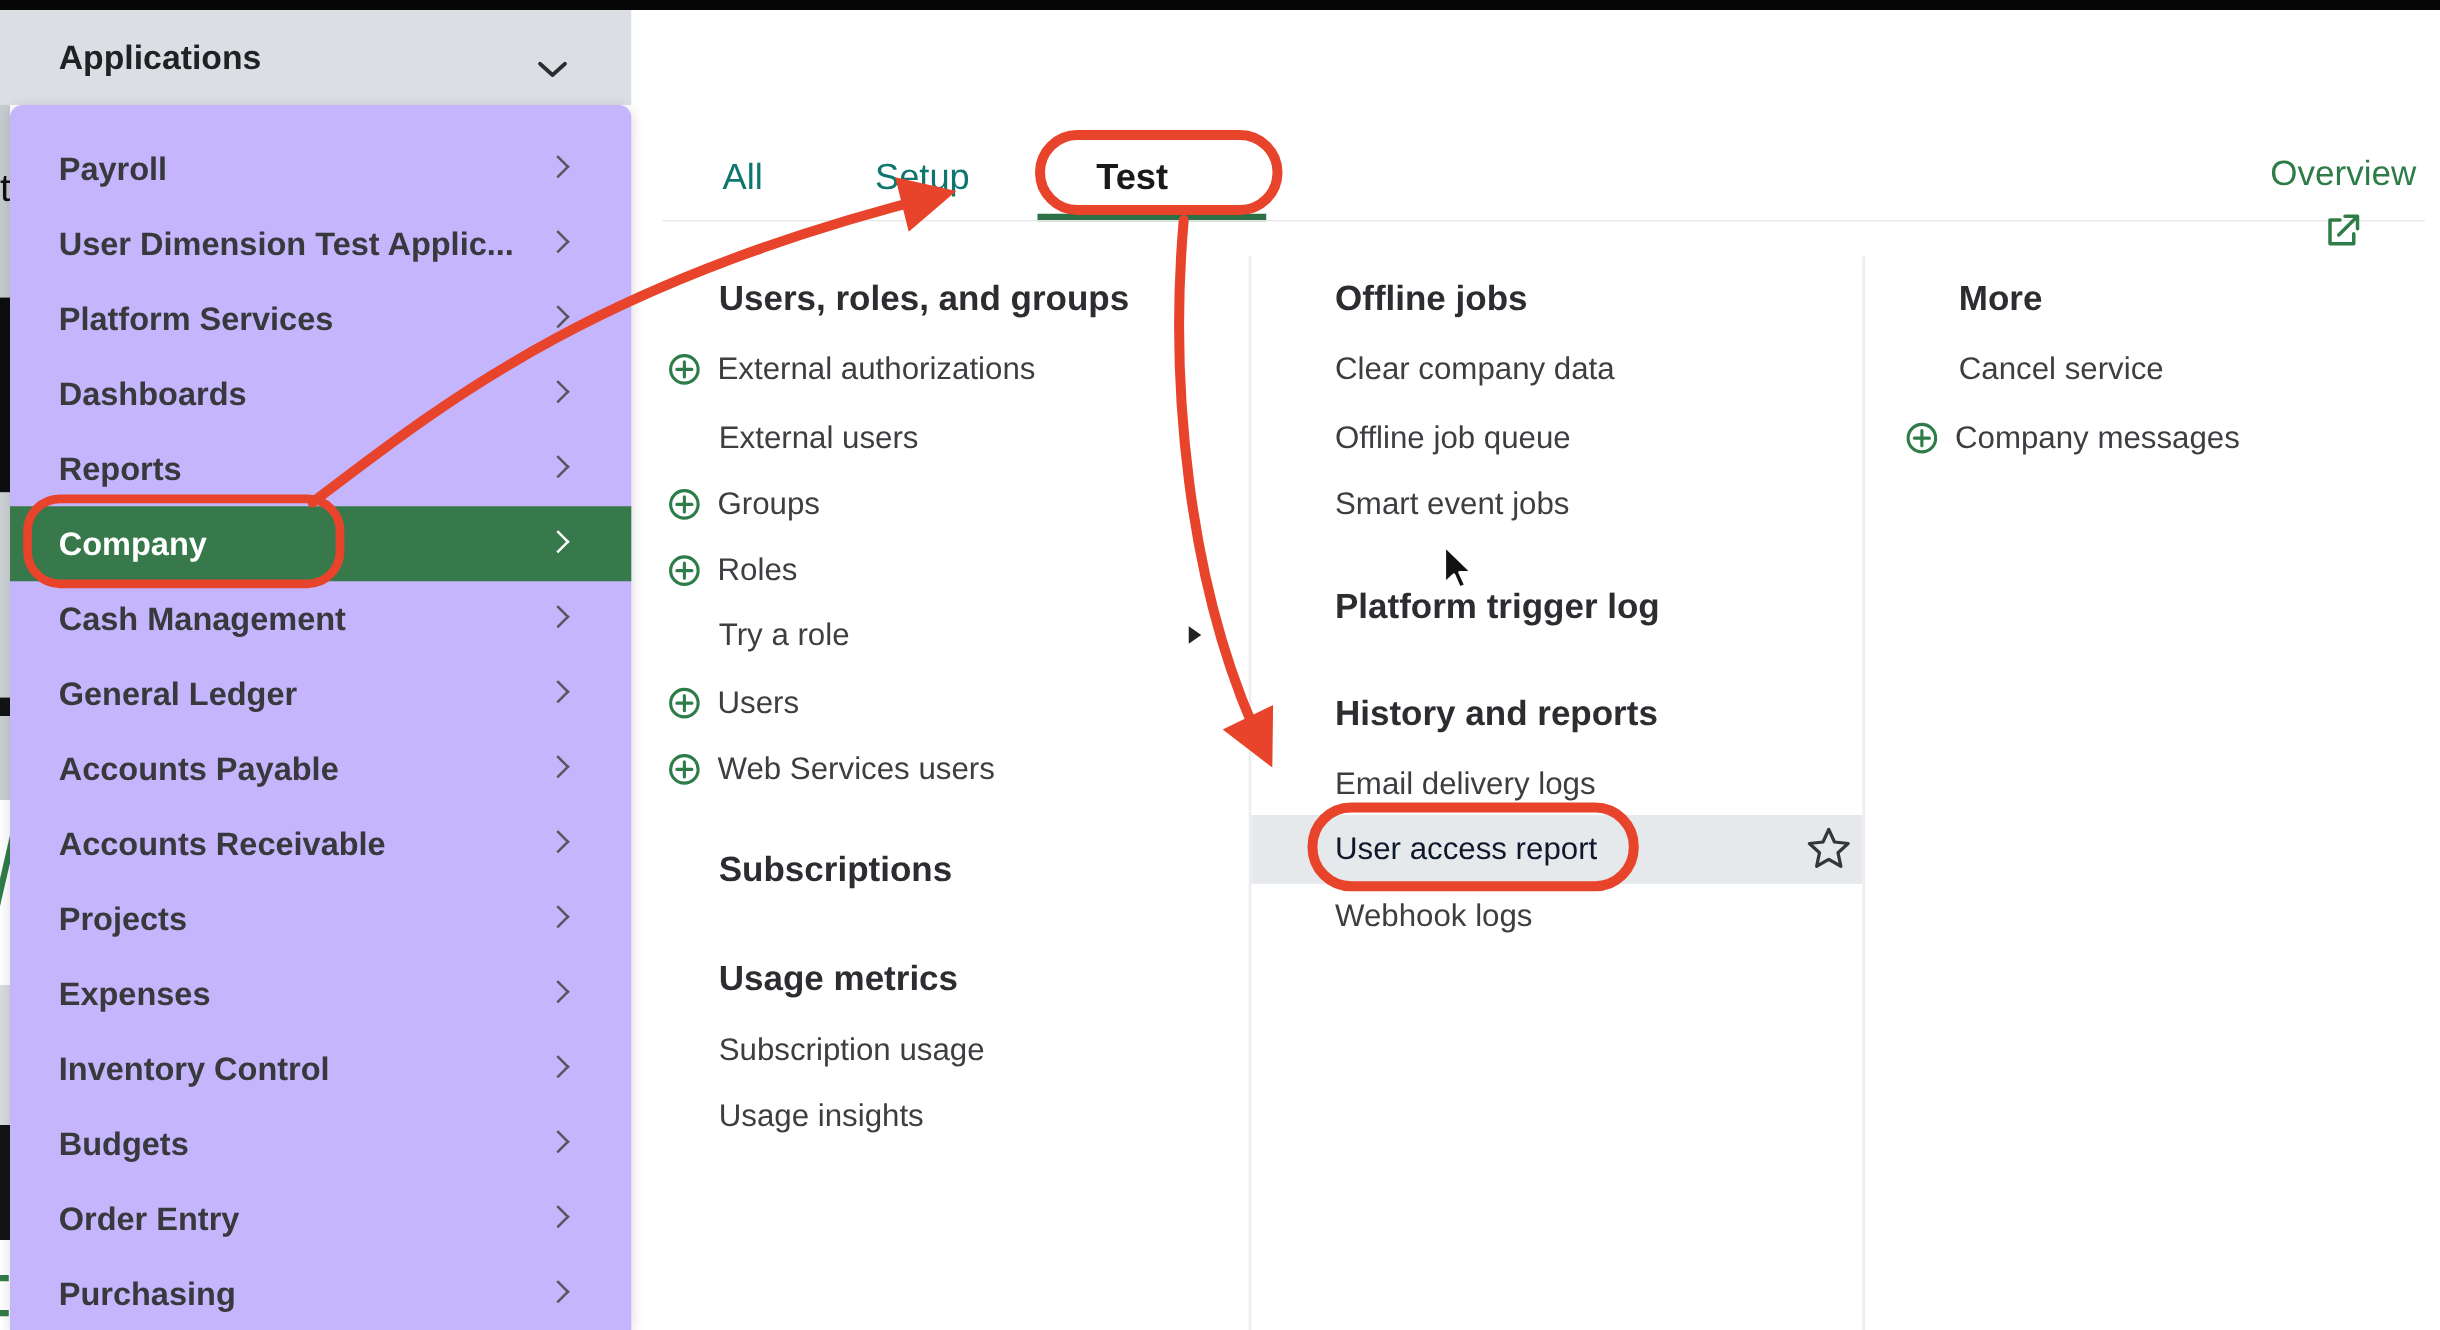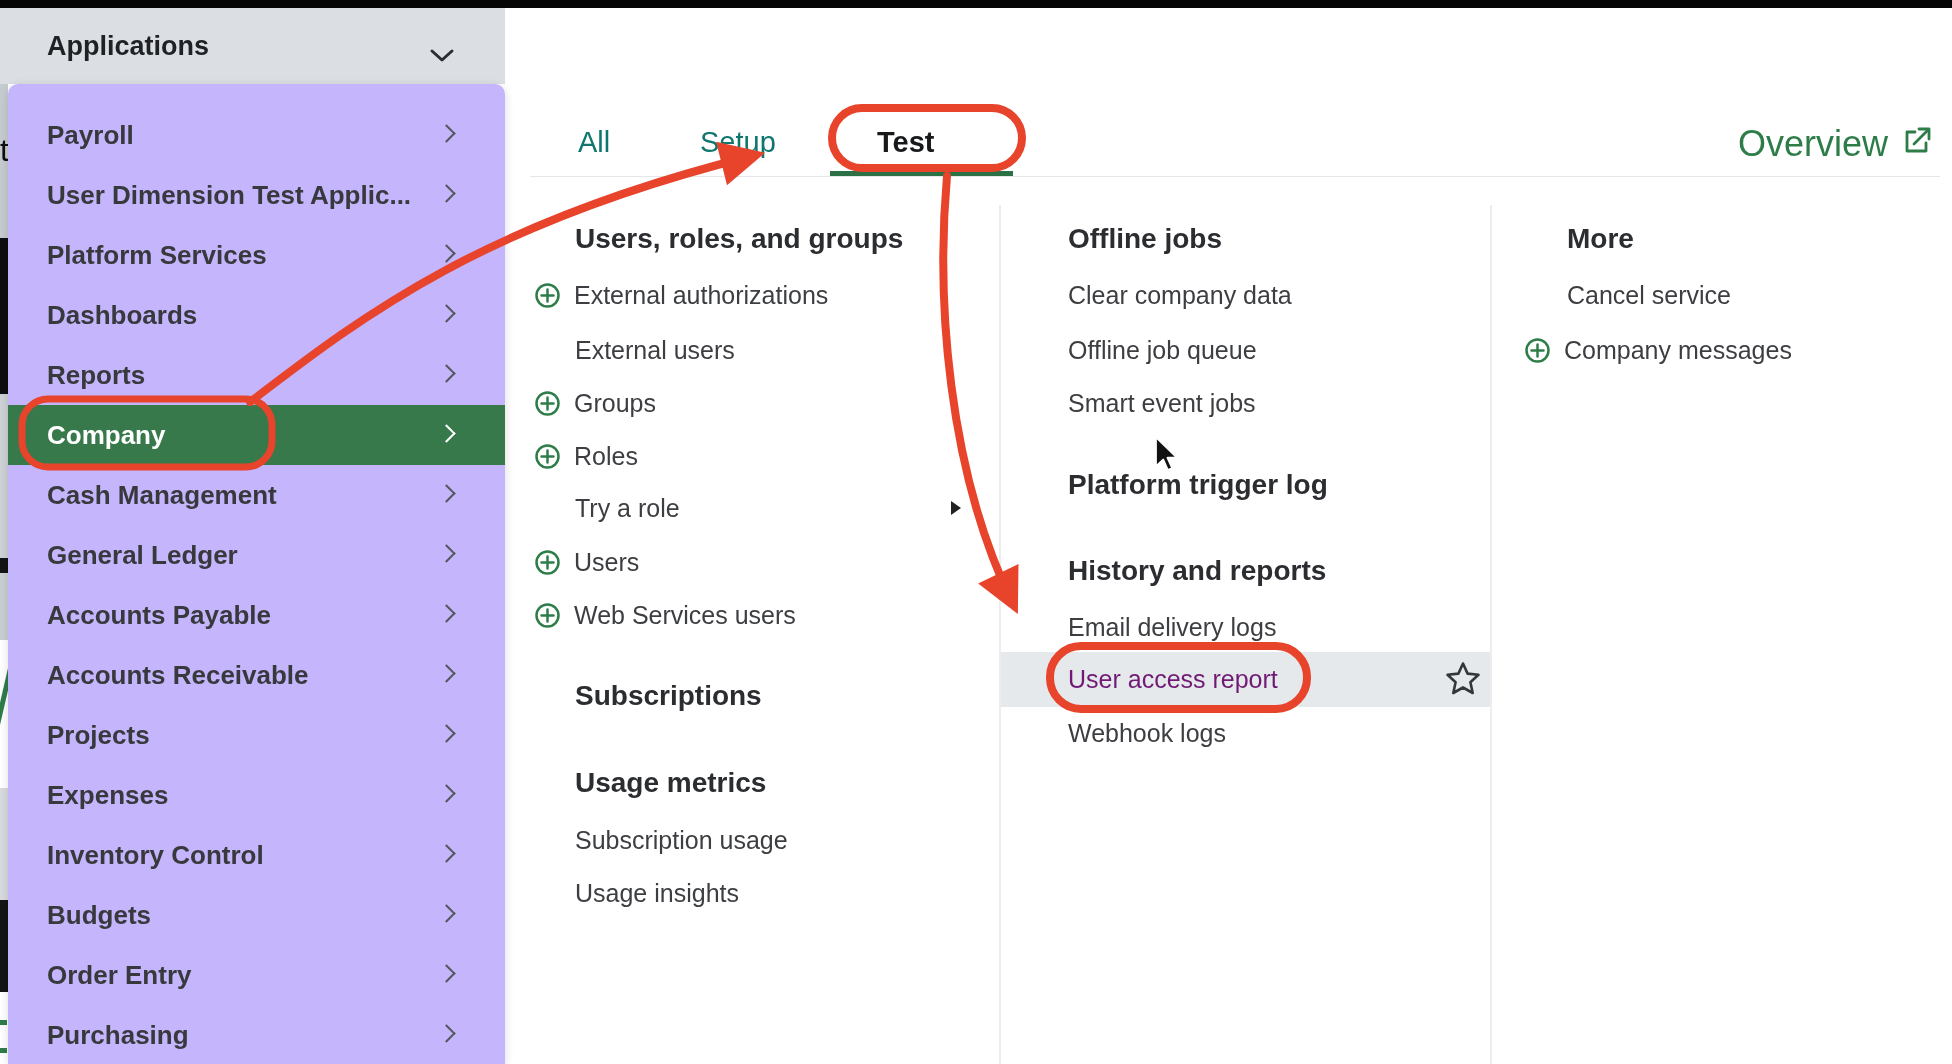--- a/index.html
+++ b/index.html
@@ -46,30 +46,30 @@
 
   
   .tab{position:absolute;top:124px;height:36px;line-height:36px;font-size:29px;color:#0f766e;cursor:pointer;}
   .tab.active{color:#17191b;font-weight:700;}
   .tab-underline{position:absolute;left:830px;top:171px;width:183px;height:6px;background:#2c7145;}
   .tabs-divider{position:absolute;left:530px;top:176px;width:1410px;height:1px;background:#e5e6e8;}
 
   
   .overview{
     position:absolute;top:123px;right:19px;display:flex;align-items:center;gap:14px;
-    color:#2e7d49;font-size:36px;cursor:pointer;
+    color:#2e7d49;font-size:28px;cursor:pointer;flex-direction:column;
   }
 
   
   .vdiv{position:absolute;top:205px;width:2px;height:859px;background:#ededef;}
   .hl-band{position:absolute;left:1001px;top:652px;width:489px;height:55px;background:#e5e9eb;}
   .sec-h{position:absolute;height:34px;line-height:34px;font-size:28px;font-weight:700;color:#2b2d30;}
   .mi{position:absolute;display:flex;align-items:center;gap:13px;height:30px;line-height:30px;
       font-size:25px;color:#3c3e41;cursor:pointer;}
-  .mi.green{color:#701a75;}
+  .mi.green{color:#0f172a;}
   .subtri{position:absolute;left:951px;top:501px;width:0;height:0;
           border-left:10px solid #222;border-top:7px solid transparent;border-bottom:7px solid transparent;}
   .star{position:absolute;left:1444px;top:660px;}
 
   
   .annot{position:absolute;left:0;top:0;z-index:50;pointer-events:none;}
   .cursor{position:absolute;left:1152px;top:436px;z-index:60;pointer-events:none;}
 </style>
 </head>
 <body>

